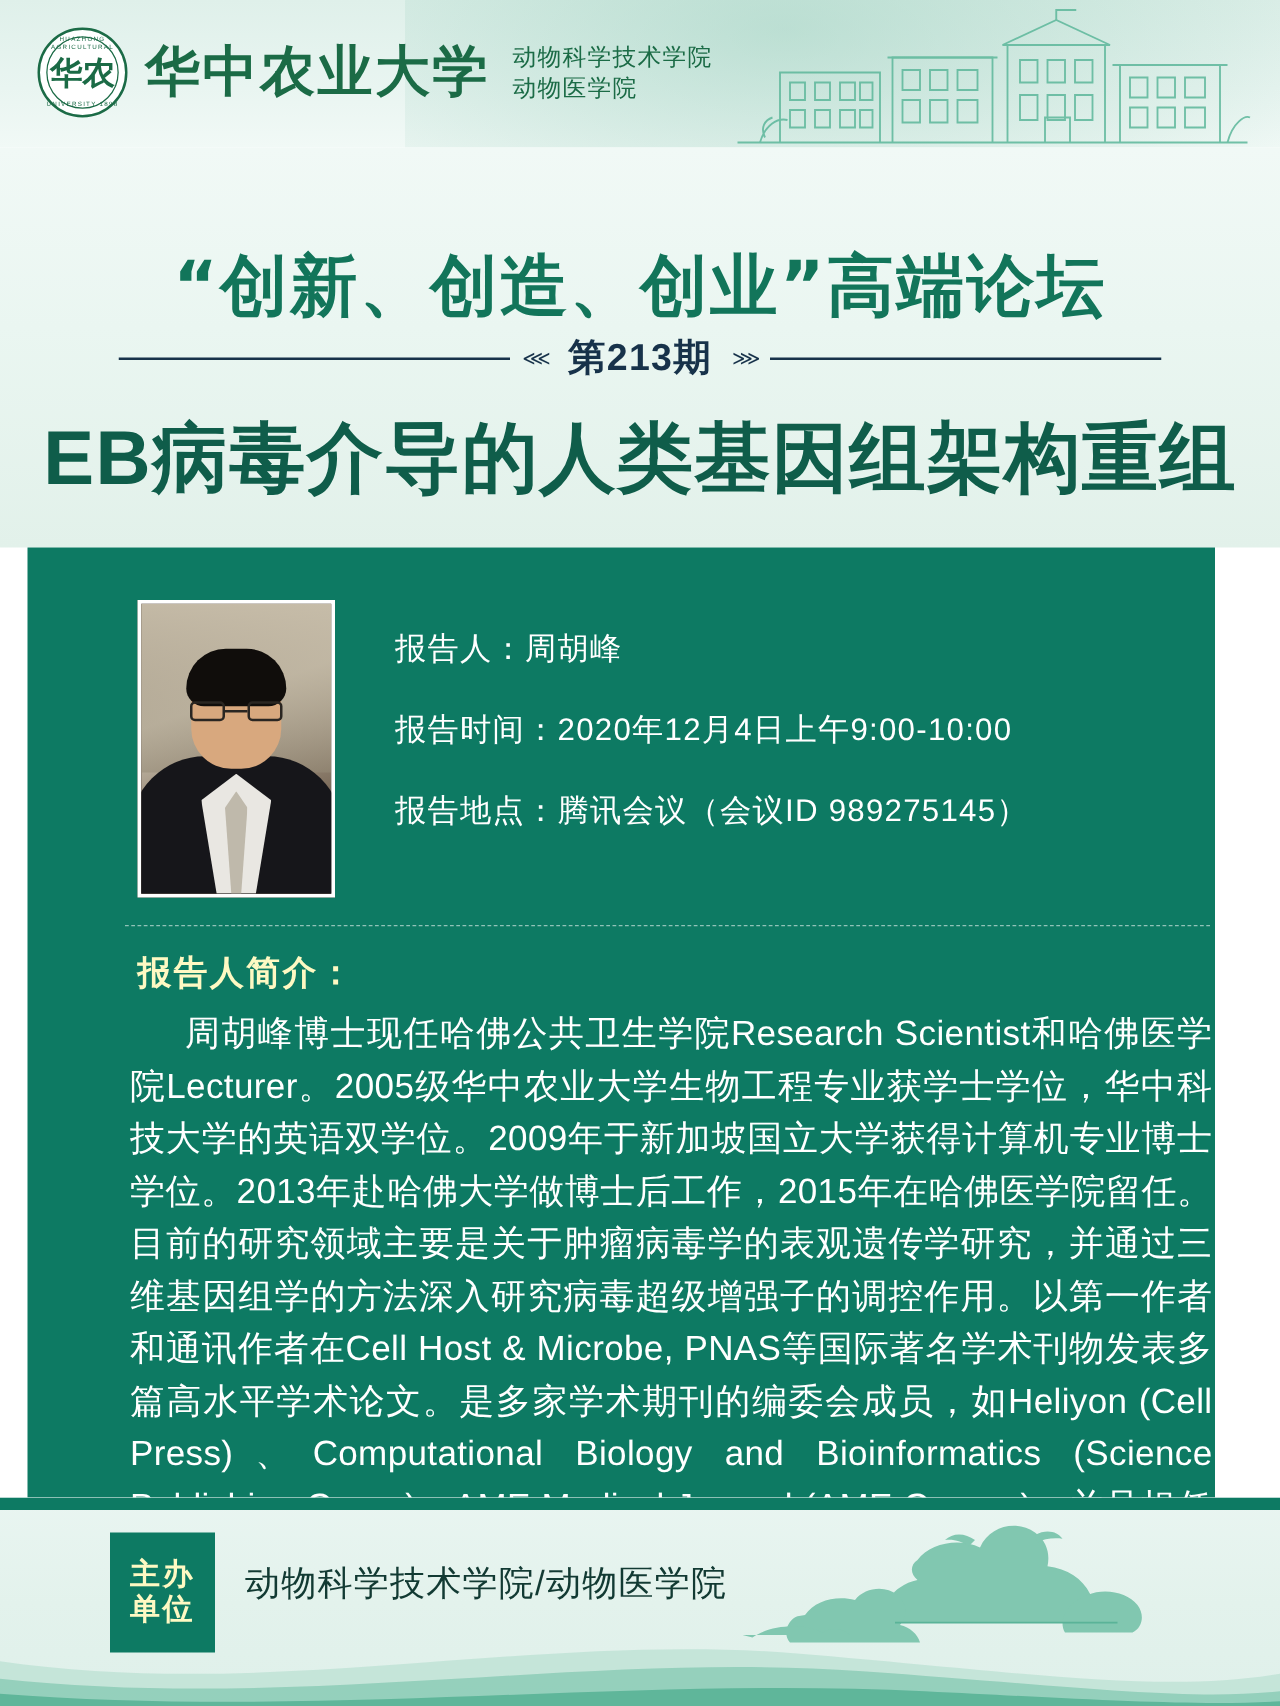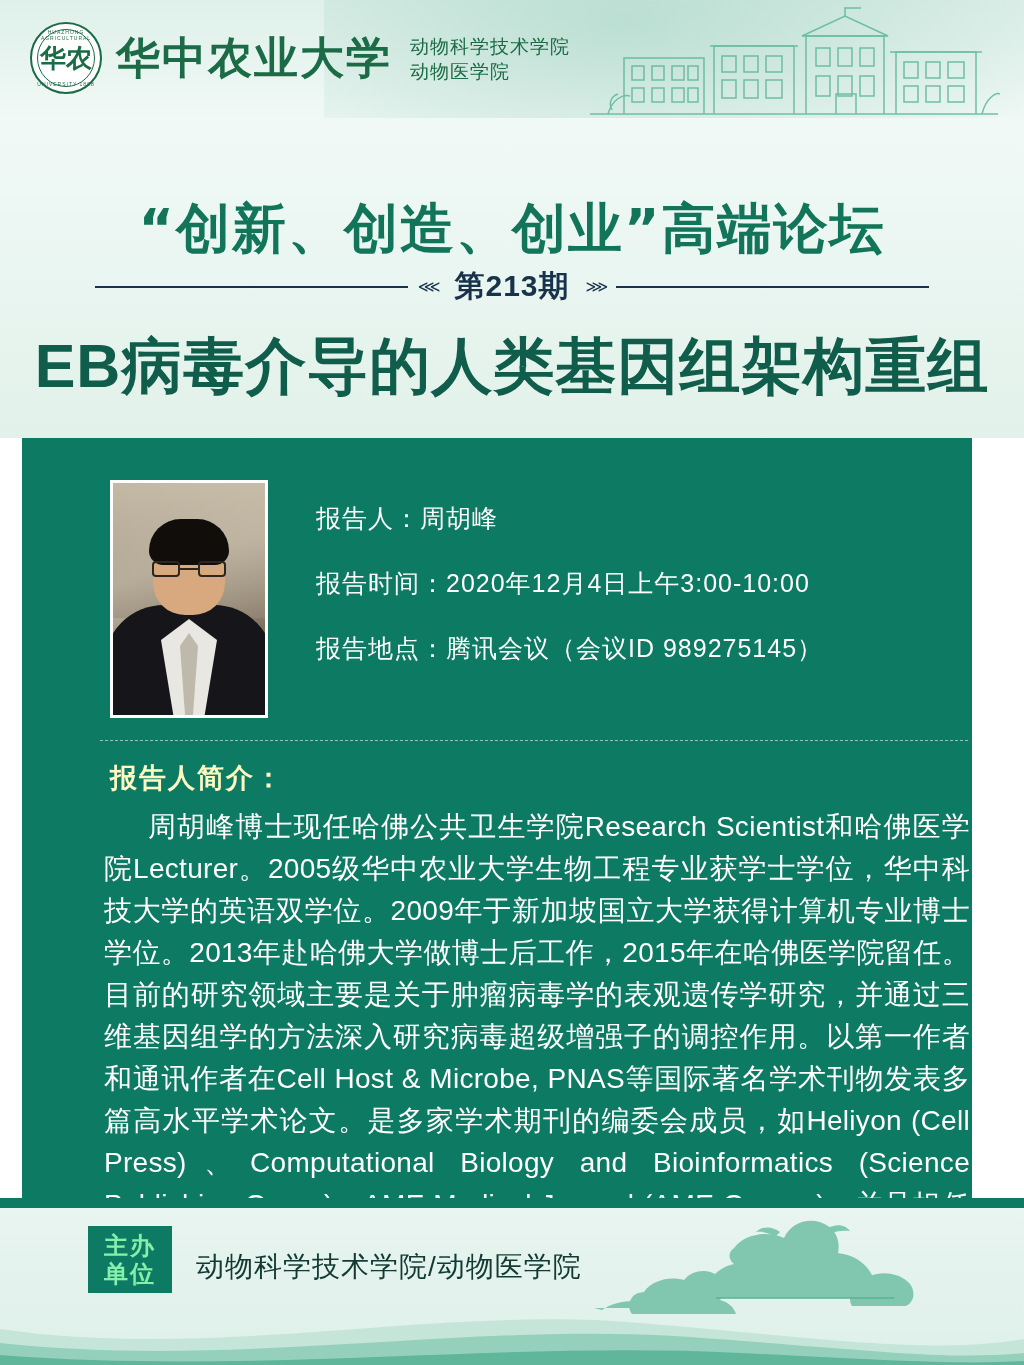--- a/index.html
+++ b/index.html
@@ -185,22 +185,22 @@
     position: absolute; left: 0; top: 1198px; width: 1024px; height: 167px;
     background: linear-gradient(to bottom, #e9f5f1 0%, #e3f2ec 50%, #dff0ea 100%);
     overflow: hidden;
   }
   .footer-strip {
     position: absolute; left: 0; top: 0; width: 1024px; height: 10px;
     background: #0d7a63;
   }
   .host-badge {
     position: absolute; left: 88px; top: 28px;
-    width: 84px; height: 67px; background: #0d7a63;
-    color: #86efac; display: flex; flex-direction: column;
+    width: 84px; height: 96px; background: #0d7a63;
+    color: #fef9c3; display: flex; flex-direction: column;
     align-items: center; justify-content: center; line-height: 1.15;
     font-size: 24px; font-weight: bold; letter-spacing: 2px;
   }
   .host-name {
     position: absolute; left: 196px; top: 50px;
     font-size: 28px; color: #123a33; letter-spacing: 1px;
   }
   .footer-wave {
     position: absolute; left: 0; bottom: 0; width: 1024px; height: 70px;
   }
@@ -283,21 +283,21 @@
         <div class="hair"></div>
         <div class="glasses">
           <span class="l"></span>
             <i></i>
             <span class="r"></span>
         </div>
       </div>
 
       <div class="speaker-lines">
         <div>报告人：周胡峰</div>
-        <div>报告时间：2020年12月4日上午3:00-10:00</div>
+        <div>报告时间：2020年12月4日上午9:00-10:00</div>
         <div>报告地点：腾讯会议（会议ID 989275145）</div>
       </div>
     </div>
 
     <div class="divider"></div>
 
     <div class="bio-title">报告人简介：</div>
     <div class="bio-text">周胡峰博士现任哈佛公共卫生学院Research Scientist和哈佛医学院Lecturer。2005级华中农业大学生物工程专业获学士学位，华中科技大学的英语双学位。2009年于新加坡国立大学获得计算机专业博士学位。2013年赴哈佛大学做博士后工作，2015年在哈佛医学院留任。目前的研究领域主要是关于肿瘤病毒学的表观遗传学研究，并通过三维基因组学的方法深入研究病毒超级增强子的调控作用。以第一作者和通讯作者在Cell Host &amp; Microbe, PNAS等国际著名学术刊物发表多篇高水平学术论文。是多家学术期刊的编委会成员，如Heliyon (Cell Press)、Computational Biology and Bioinformatics (Science Publishing Group)、AME Medical Journal (AME Groups)，并且担任50多个国际著名学术刊物的独立审稿人。</div>
   </div>
 

